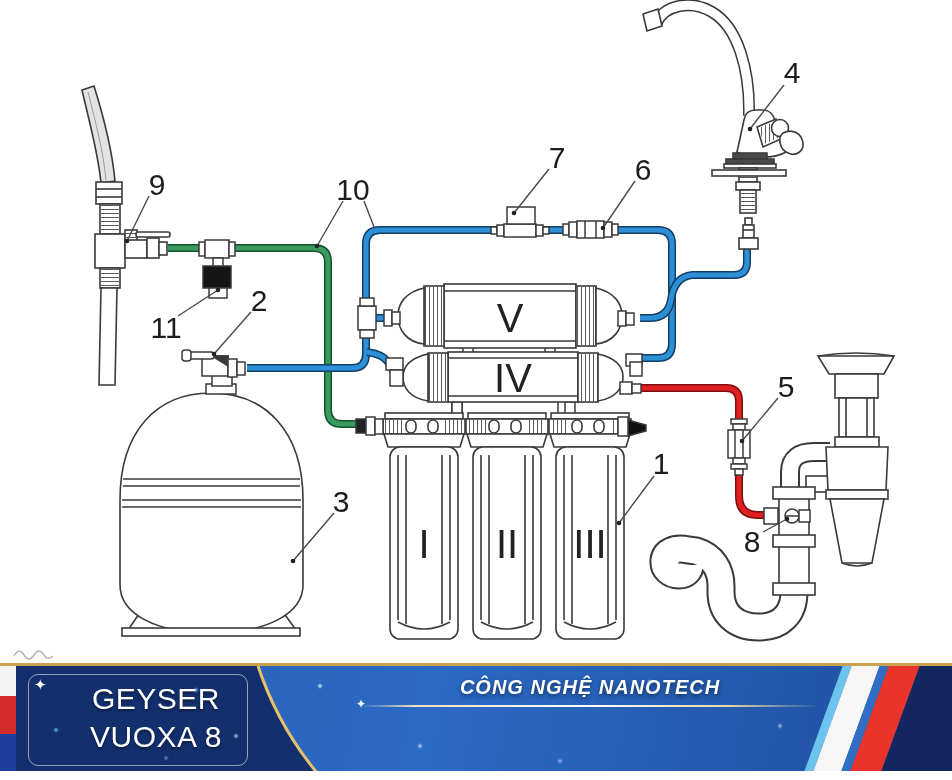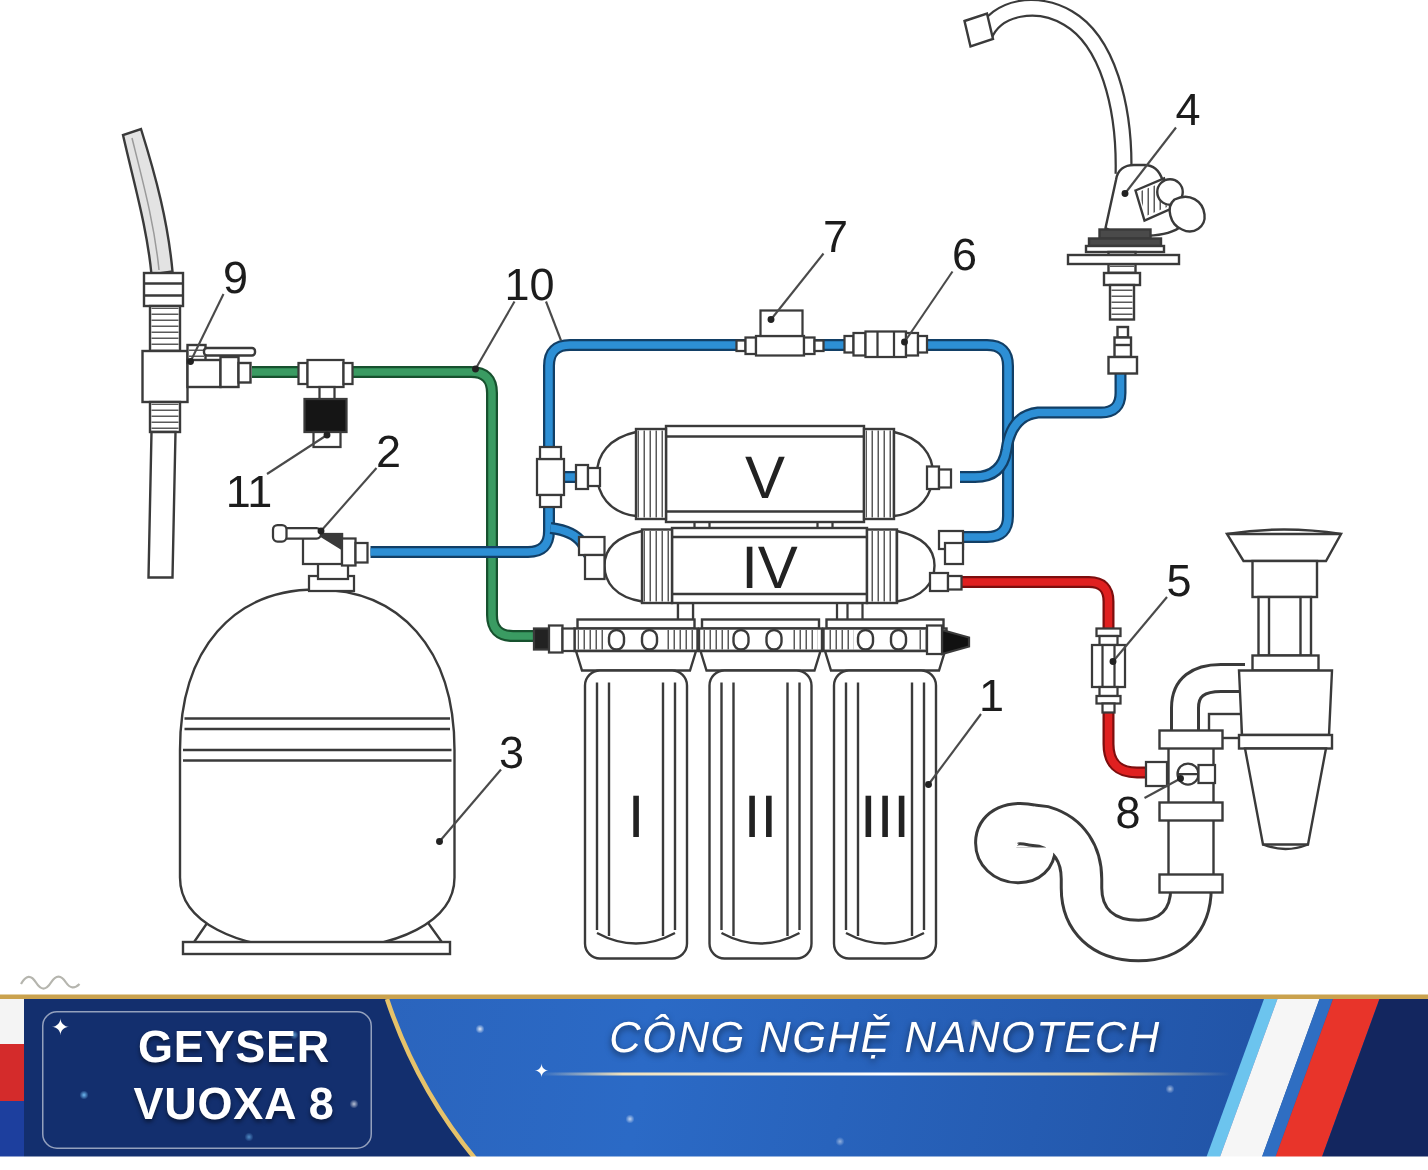--- a/index.html
+++ b/index.html
@@ -28,25 +28,25 @@
   .brand-panel::before{content:"";position:absolute;inset:0;
     background-image:
       radial-gradient(circle 2px at 40px 64px,rgba(120,200,255,.9),transparent 3px),
       radial-gradient(circle 1.5px at 180px 24px,rgba(120,200,255,.8),transparent 3px),
       radial-gradient(circle 2px at 150px 92px,rgba(120,200,255,.6),transparent 3px),
       radial-gradient(circle 1.5px at 220px 70px,rgba(255,255,255,.7),transparent 3px);}
   .brand-border{position:absolute;left:12px;top:8px;width:218px;height:90px;
     border:1px solid rgba(255,255,255,.55);border-radius:10px;}
   .brand-sparkle{position:absolute;left:18px;top:10px;color:#fff;font-size:15px;}
   .brand-text{position:absolute;left:34px;top:14px;width:212px;text-align:center;
-    color:#fff;font-weight:bold;font-size:30px;line-height:38px;letter-spacing:.5px;
+    color:#fff;font-weight:normal;font-size:30px;line-height:38px;letter-spacing:.5px;
     text-shadow:0 2px 3px rgba(0,0,0,.45);}
   .gold-curve{position:absolute;left:0;top:0;pointer-events:none;}
   .center-block{position:absolute;left:320px;top:10px;width:540px;text-align:center;color:#fff;}
-  .center-title{font-size:29px;font-weight:normal;font-style:italic;letter-spacing:1px;
+  .center-title{font-size:20px;font-weight:bold;font-style:italic;letter-spacing:1px;
     text-shadow:0 2px 4px rgba(0,0,0,.5);white-space:nowrap;}
   .center-divider{position:relative;margin:6px auto 4px auto;width:460px;height:2px;
     background:linear-gradient(90deg,rgba(255,255,255,0),#f0e2bd 12%,#ffffff 50%,#e8d8a8 80%,rgba(255,255,255,0));}
   .center-divider .div-star{position:absolute;left:-4px;top:-8px;color:#fff;font-size:12px;}
   .center-sub{font-size:18px;font-weight:bold;font-style:italic;color:#3fc0f5;
     letter-spacing:.5px;text-shadow:0 1px 2px rgba(0,0,0,.4);white-space:nowrap;}
   .right-stripes{position:absolute;right:0;top:0;width:170px;height:100%;overflow:hidden;}
   .right-stripes .rs{position:absolute;top:-10px;bottom:-10px;transform:skewX(-20deg);}
   .rs.l1{right:120px;width:9px;background:#6cc4ee;}
   .rs.l2{right:92px;width:28px;background:#f6f6f6;}

